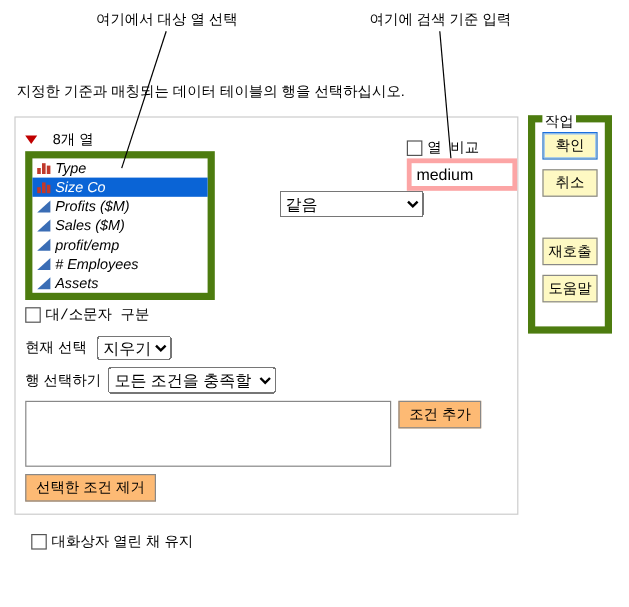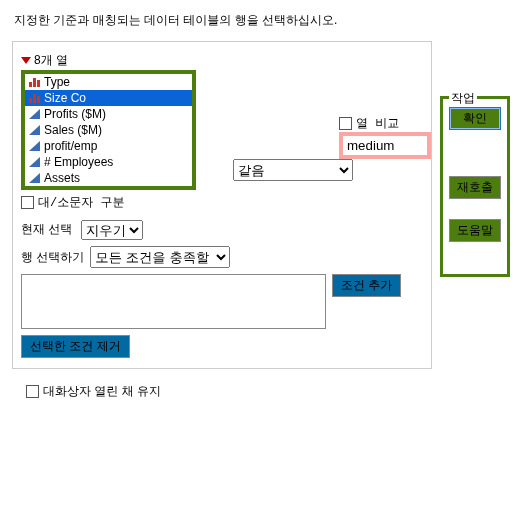--- a/index.html
+++ b/index.html
@@ -54,33 +54,34 @@
     margin: 4px 2px 12px 2px;
   }
   .main-panel {
     border: 1px solid #ccc;
     padding: 10px 8px;
     margin-right: 80px;
   }
   .cols-head {
     display: flex;
     align-items: center;
-    gap: 3px;
+    gap: 13px;
     margin-bottom: 1px;
   }
   .tri-down {
     width:0;height:0;
     border-left:5px solid transparent;
     border-right:5px solid transparent;
     border-top:7px solid #c00000;
   }
   .column-list {
-    border: 4px solid #4d7c0f;
-    width: 175px;
+    border: 6px solid #4d7c0f;
+    width: 158px;
     background:#fff;
+    font-style:italic;
   }
   .col-item {
     display:flex;
     align-items:center;
     gap:4px;
     padding:1px 4px;
   }
   .col-item.selected {
     background:#0a64d6;
     color:#fff;
@@ -126,67 +127,73 @@
   select.cond-sel { width:140px; height:22px; }
   .cond-text {
     width: 305px;
     height: 55px;
     border:1px solid #888;
     resize:none;
     padding:2px;
   }
   .btn {
     border:1px solid #888;
-    background:#0369a1;
+    background:#fdba74;
     padding:2px 8px;
     font-family:inherit;
     font-size:12px;
     cursor:pointer;
   }
   .cond-row { display:flex; align-items:flex-start; gap:6px; margin-top:6px; }
   .side-panel {
     position:absolute;
     right: 14px;
     top: 96px;
     width: 70px;
-    border:3px solid #4d7c0f;
+    border:6px solid #4d7c0f;
     padding: 8px 6px 12px 6px;
   }
   .side-panel .legend {
     position:absolute;
     top:-9px;
     left:6px;
     background:#fff;
     padding:0 2px;
   }
   .side-btn {
     display:block;
     width:100%;
     border:1px solid #888;
-    background:#4d7c0f;
+    background:#fef9c3;
     padding:2px 0;
     font-family:inherit;
     font-size:12px;
     cursor:pointer;
-    margin-bottom:20px;
+    margin-bottom:8px;
   }
   .side-btn.primary {
     border:1px solid #1a6fe0;
     box-shadow: 0 0 0 1px #8fbef5 inset;
   }
   .side-gap { height: 26px; }
   .keep-open {
     display:flex;align-items:center;gap:4px;
     margin: 14px 0 0 14px;
   }
 </style>
 </head>
 <body>
 
 <div class="root">
+  <div class="annot-row">
+    <div class="annot-left">여기에서 대상 열 선택</div>
+    <div class="annot-right">여기에 검색 기준 입력</div>
+    <div class="annot-line-left"></div>
+    <div class="annot-line-right"></div>
+  </div>
 
   <div class="instruction">지정한 기준과 매칭되는 데이터 테이블의 행을 선택하십시오.</div>
 
   <div class="main-panel">
     <div class="cols-head">
       <span class="tri-down"></span>
       <span>8개 열</span>
     </div>
     <div class="column-list" id="column-list">
         <div class="col-item">
@@ -264,20 +271,21 @@
     <div class="check-line" style="margin-top:0;">
       <span class="check-box"></span>
       <span>열 비교</span>
     </div>
     <input class="value-input" value="medium" style="">
   </div>
 
   <div class="side-panel">
     <span class="legend">작업</span>
     <button class="side-btn primary">확인</button>
+    <button class="side-btn">취소</button>
     <div class="side-gap"></div>
     <button class="side-btn">재호출</button>
     <button class="side-btn">도움말</button>
   </div>
 
   <div class="keep-open">
     <span class="check-box"></span>
     <span>대화상자 열린 채 유지</span>
   </div>
 </div>

